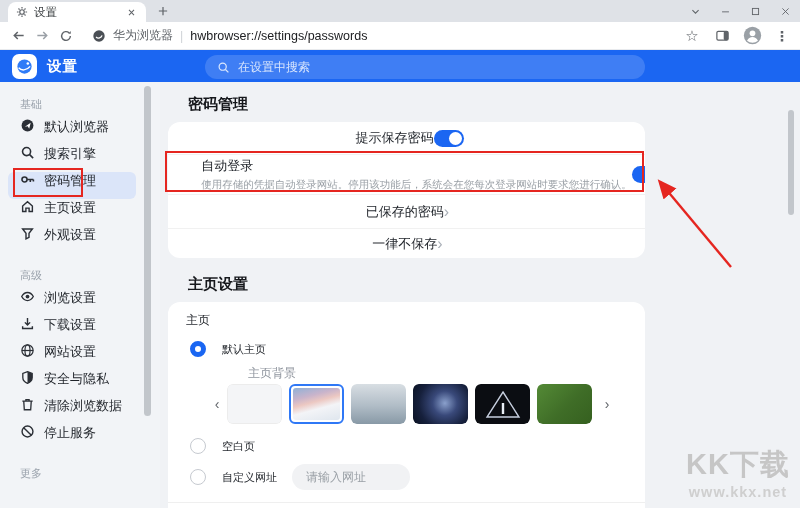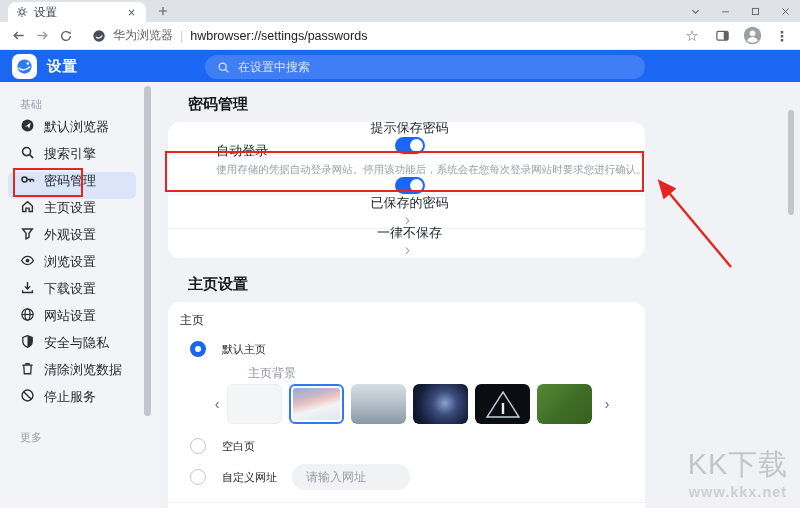--- a/index.html
+++ b/index.html
@@ -42,33 +42,33 @@
   .side-label.mb { margin-bottom:6px; }
   .side-item { height:27px; display:flex; align-items:flex-start; gap:9px; margin:0 24px 0 8px; padding-left:12px; border-radius:6px; width:128px; }
   .side-item.selected { background:#dbe5f9; }
   .side-item .lbl { font-size:13px; color:#1f2329; white-space:nowrap; }
   .side-item svg { flex-shrink:0; }
 
   .main { flex:1; padding:0 0 0 8px; position:relative; }
   .sec-title { font-size:15px; font-weight:700; color:#16181c; margin:12px 0 8px 20px; height:20px; line-height:20px; }
   .sec-title.second { margin-top:16px; }
   .card { width:477px; background:#fff; border-radius:12px; overflow:hidden; }
-  .row { display:flex; align-items:center; justify-content:flex-end; padding:0 12px 0 18px;flex-direction:column; }
+  .row { display:flex; align-items:center; justify-content:center; padding:0 12px 0 18px; }
   .row + .row { border-top:1px solid #f1f1f1; }
   .row .r-label { font-size:13px; color:#1f2329; }
   .row .chev { font-size:16px; color:#aab0b8; line-height:1; padding-right:4px; }
   .row2col { display:flex; flex-direction:column; justify-content:center;margin-left:44px; }
   .row-desc { font-size:10.5px; color:#9aa0a6; margin-top:3px; white-space:nowrap; }
 
   .toggle { width:30px; height:17px; border-radius:9px; background:#1b66f2; position:relative; flex-shrink:0; }
   .toggle .knob { position:absolute; top:2px; right:2px; width:13px; height:13px; border-radius:50%; background:#fff; }
 
   
   .hp-card { padding-top:10px; height:230px; }
-  .hp-group-label { font-size:12px; color:#1f2329; padding-left:12px; height:16px; line-height:16px; }
+  .hp-group-label { font-size:12px; color:#1f2329; padding-left:18px; height:16px; line-height:16px; }
   .radio-row { display:flex; align-items:center; margin-left:22px; }
   .radio-row .opt-label { margin-left:16px; font-size:11px; color:#1f2329; }
   .radio { width:16px; height:16px; border-radius:50%; background:#fff; flex-shrink:0; }
   .radio.on { border:5px solid #1a66f2; }
   .radio.off { border:1.5px solid #c6cad0; }
   .rr1 { margin-top:12px; height:18px; }
   .bg-label { font-size:12px; color:#8f959e; margin:8px 0 0 80px; height:14px; line-height:14px; }
   .carousel { display:flex; align-items:center; margin:4px 0 0 44px; height:40px; }
   .car-arrow { font-size:14px; color:#5f6368; width:10px; text-align:center; }
   .thumbs { display:flex; gap:7px; margin-left:5px; }
@@ -94,21 +94,21 @@
   .sb-main { left:788px; top:110px; width:6px; height:105px; }
 
   
   .red-box { position:absolute; border:2px solid #e52620; pointer-events:none; }
   .rb-side { left:13px; top:168px; width:70px; height:29px; }
   .rb-main { left:165px; top:151px; width:479px; height:41px; }
   .arrow-svg { position:absolute; left:640px; top:160px; pointer-events:none; }
 
   
   .watermark { position:absolute; left:678px; top:446px; width:120px; text-align:center; pointer-events:none; }
-  .wm-title { font-size:29px; font-weight:400; color:#c6c6c6; letter-spacing:1px; line-height:1.3; }
+  .wm-title { font-size:29px; font-weight:700; color:#c6c6c6; letter-spacing:1px; line-height:1.3; }
   .wm-url { font-size:14.5px; font-weight:700; color:#cfcfcf; letter-spacing:1px; }
 
   svg { display:block; }
 </style>
 </head>
 <body>
 
 <div class="tabstrip">
   <div class="tab">
     <span>
@@ -272,20 +272,21 @@
     </div>
     <div class="side-item">
       <span>
           <svg width="15" height="15" viewBox="0 0 16 16">
             <path d="M2.8 3.2h10.4L9.6 7.8v4.4l-3.2 1.6V7.8z" fill="none" stroke="#2b2f36" stroke-width="1.5"></path>
           </svg>
         </span>
       <span class="lbl">外观设置</span>
     </div>
 
+    <div class="side-label mt mb">高级</div>
 
     <div class="side-item">
       <span>
           <svg width="15" height="15" viewBox="0 0 16 16">
             <path d="M1.8 8C3.4 5.1 5.5 3.7 8 3.7S12.6 5.1 14.2 8C12.6 10.9 10.5 12.3 8 12.3S3.4 10.9 1.8 8z" fill="none" stroke="#2b2f36" stroke-width="1.4"></path>
             <circle cx="8" cy="8" r="2" fill="#2b2f36"></circle>
           </svg>
         </span>
       <span class="lbl">浏览设置</span>
     </div>

